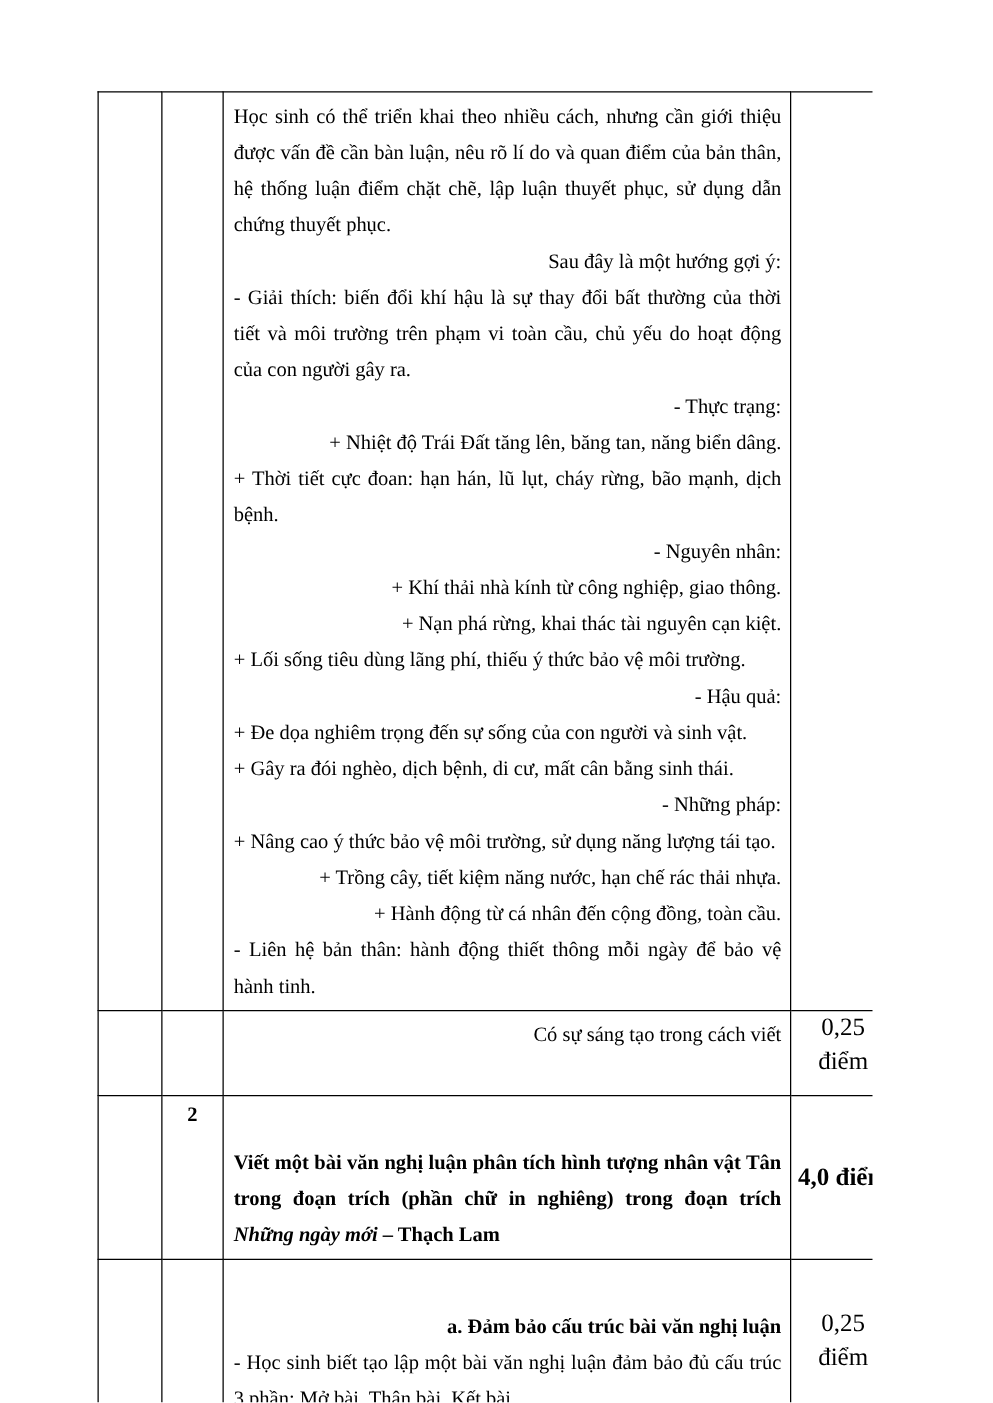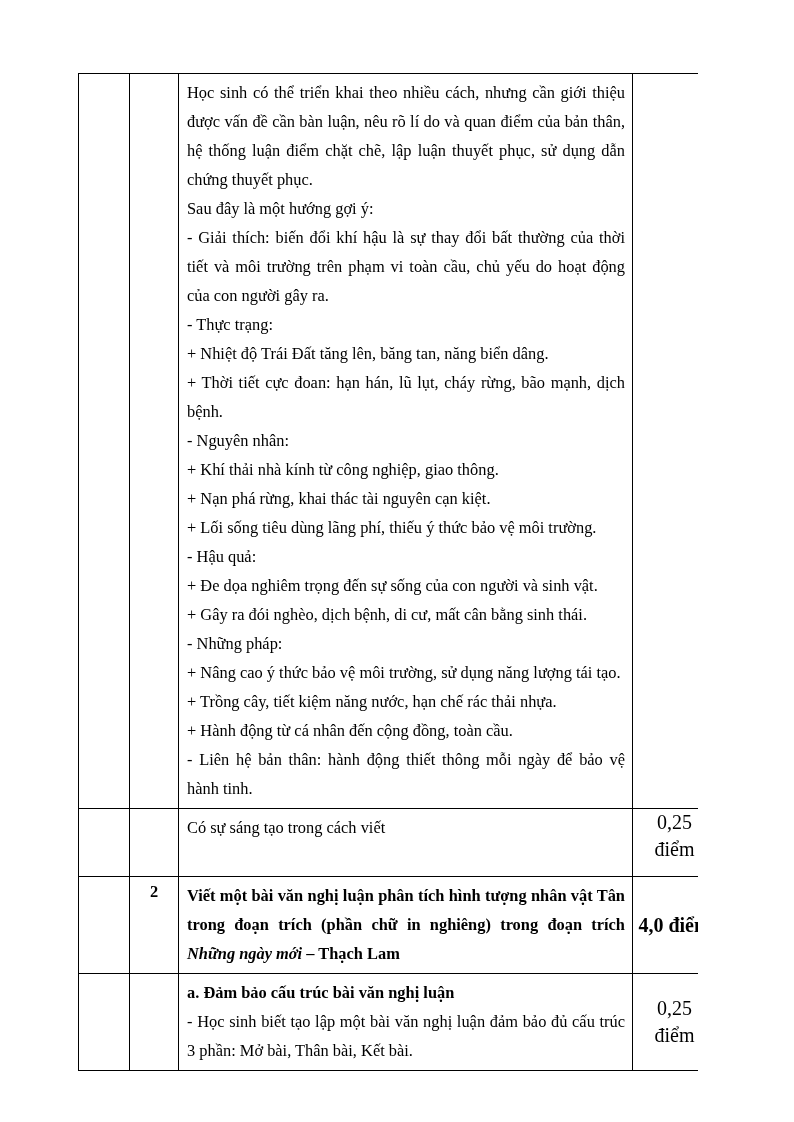--- a/index.html
+++ b/index.html
@@ -46,24 +46,25 @@
     text-align: justify;
     text-justify: inter-word;
     hyphens: none;
   }
   .cell-body p {
     margin: 0;
     text-align: justify;
   }
   .cell-body p.last-line,
   .cell-body p.ragged {
-    text-align: left;
+    text-align: right;
   }
   .cell-body p.bold {
     font-weight: bold;
+    margin-top: 34px;
   }
   .cell-body .it {
     font-style: italic;
   }
 
   .cell-num {
     text-align: center;
     font-size: 16.4px;
     line-height: 29px;
     font-weight: bold;

